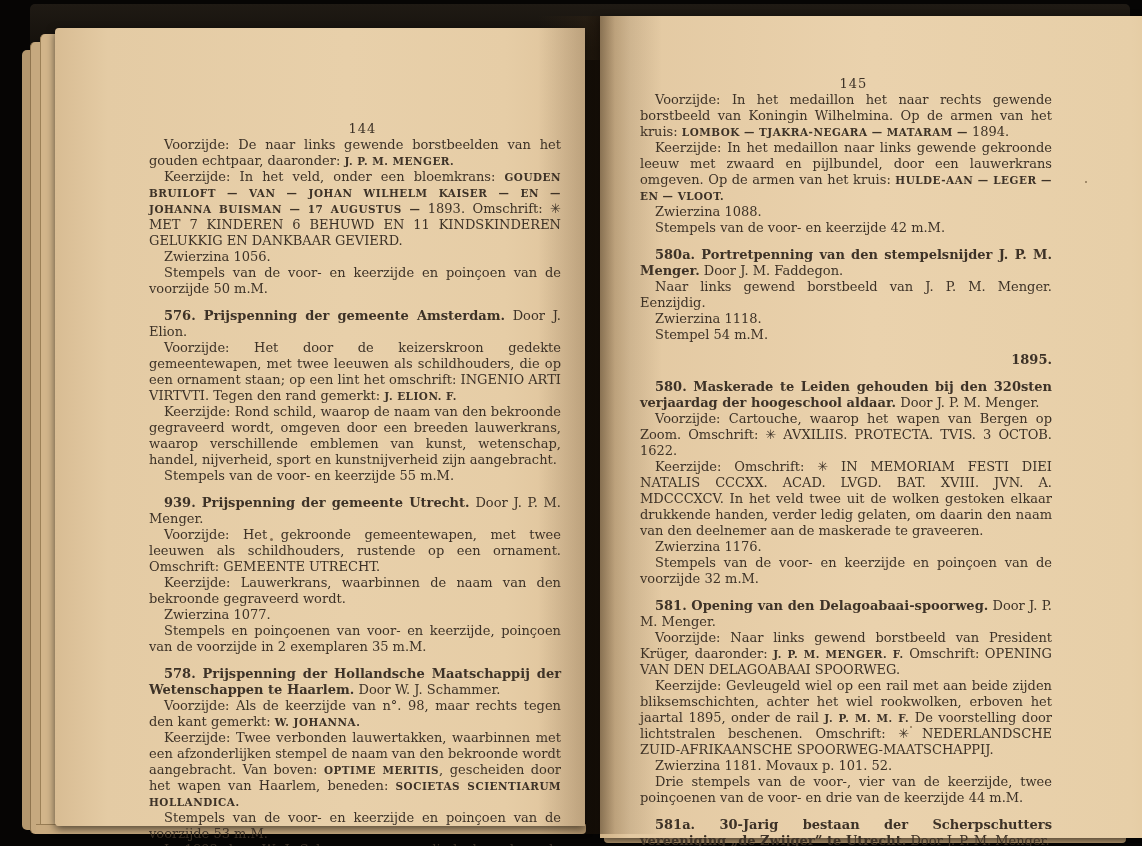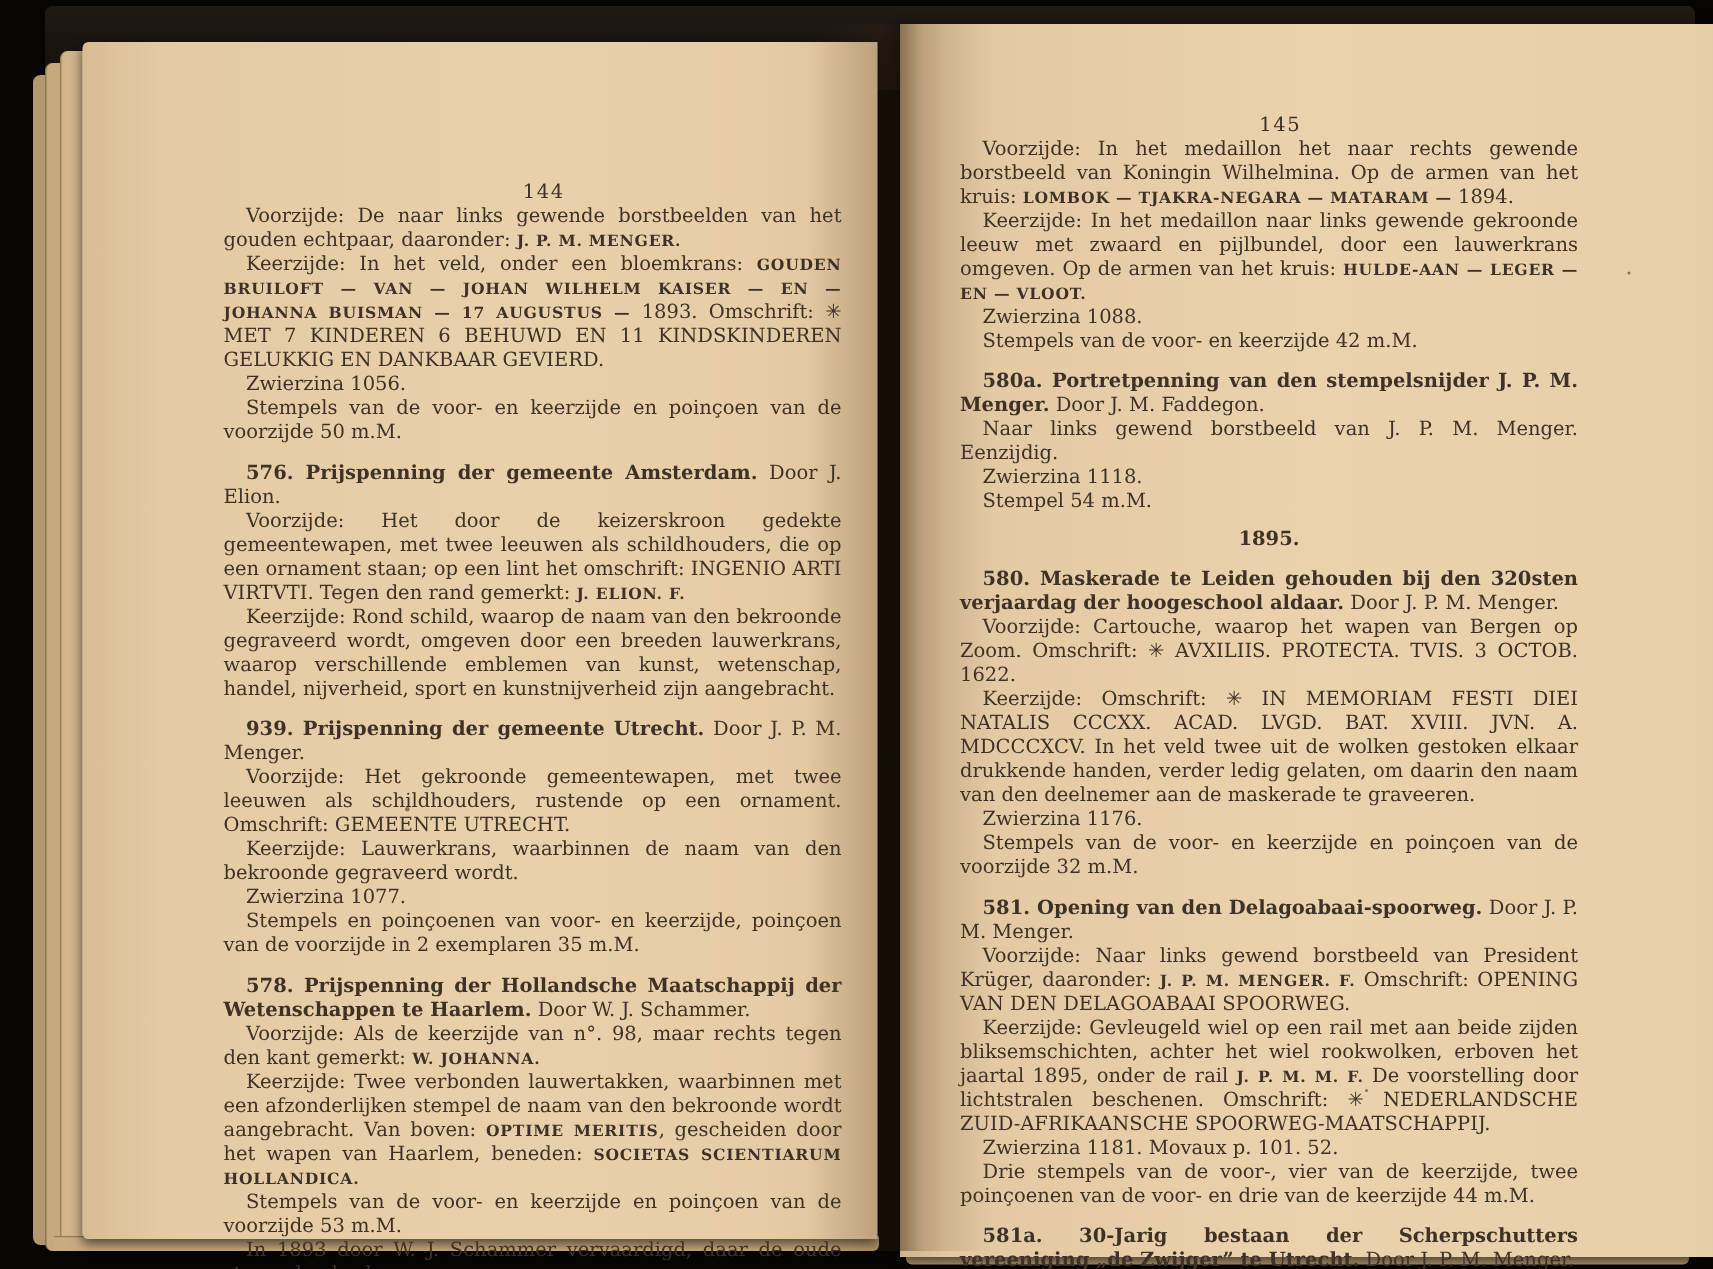--- a/index.html
+++ b/index.html
@@ -74,21 +74,21 @@
   .text-left  { left: 94px; top: 50px; width: 412px; margin-top: 43px; }
   .text-right { left: 40px; top: 60px; width: 412px; }
 
   .page-number {
     text-align: center; text-indent: 0;
     margin: 0 0 14px 0;
     letter-spacing: 1px;
   }
   .text-block p { margin: 0; text-indent: 15px; }
   .text-block p.year {
-    text-align: center; text-indent: 0;
+    text-align: right; text-indent: 0;
     font-weight: bold;
     margin: 9px 0 7px 0;
   }
   .text-block p.heading { margin-top: 11px; }
   .s-b { font-weight: bold; }
   .s-sc { font-size: 10.4px; letter-spacing: 0.05em; font-weight: bold; }
 </style>
 </head>
 <body>
 
@@ -106,20 +106,21 @@
     <div class="text-block text-left">
       <p class="page-number">144</p>
       <div>
           <p class="para"><span class="s-n">Voorzijde: De naar links gewende borstbeelden van het gouden echtpaar, daaronder: </span><span class="s-sc">J. P. M. MENGER.</span></p>
           <p class="para"><span class="s-n">Keerzijde: In het veld, onder een bloemkrans: </span><span class="s-sc">GOUDEN BRUILOFT — VAN — JOHAN WILHELM KAISER — EN — JOHANNA BUISMAN — 17 AUGUSTUS — </span><span class="s-n">1893. Omschrift: ✳ MET 7 KINDEREN 6 BEHUWD EN 11 KINDSKINDEREN GELUKKIG EN DANKBAAR GEVIERD.</span></p>
           <p class="para"><span class="s-n">Zwierzina 1056.</span></p>
           <p class="para"><span class="s-n">Stempels van de voor- en keerzijde en poinçoen van de voorzijde 50 m.M.</span></p>
           <p class="heading"><span class="s-b">576. Prijspenning der gemeente Amsterdam.</span><span class="s-n"> Door J. Elion.</span></p>
           <p class="para"><span class="s-n">Voorzijde: Het door de keizerskroon gedekte gemeentewapen, met twee leeuwen als schildhouders, die op een ornament staan; op een lint het omschrift: INGENIO ARTI VIRTVTI. Tegen den rand gemerkt: </span><span class="s-sc">J. ELION. F.</span></p>
           <p class="para"><span class="s-n">Keerzijde: Rond schild, waarop de naam van den bekroonde gegraveerd wordt, omgeven door een breeden lauwerkrans, waarop verschillende emblemen van kunst, wetenschap, handel, nijverheid, sport en kunstnijverheid zijn aangebracht.</span></p>
+          <p class="para"><span class="s-n">Stempels van de voor- en keerzijde 55 m.M.</span></p>
           <p class="heading"><span class="s-b">939. Prijspenning der gemeente Utrecht.</span><span class="s-n"> Door J. P. M. Menger.</span></p>
           <p class="para"><span class="s-n">Voorzijde: Het gekroonde gemeentewapen, met twee leeuwen als schildhouders, rustende op een ornament. Omschrift: GEMEENTE UTRECHT.</span></p>
           <p class="para"><span class="s-n">Keerzijde: Lauwerkrans, waarbinnen de naam van den bekroonde gegraveerd wordt.</span></p>
           <p class="para"><span class="s-n">Zwierzina 1077.</span></p>
           <p class="para"><span class="s-n">Stempels en poinçoenen van voor- en keerzijde, poinçoen van de voorzijde in 2 exemplaren 35 m.M.</span></p>
           <p class="heading"><span class="s-b">578. Prijspenning der Hollandsche Maatschappij der Wetenschappen te Haarlem.</span><span class="s-n"> Door W. J. Schammer.</span></p>
           <p class="para"><span class="s-n">Voorzijde: Als de keerzijde van n°. 98, maar rechts tegen den kant gemerkt: </span><span class="s-sc">W. JOHANNA.</span></p>
           <p class="para"><span class="s-n">Keerzijde: Twee verbonden lauwertakken, waarbinnen met een afzonderlijken stempel de naam van den bekroonde wordt aangebracht. Van boven: </span><span class="s-sc">OPTIME MERITIS</span><span class="s-n">, gescheiden door het wapen van Haarlem, beneden: </span><span class="s-sc">SOCIETAS SCIENTIARUM HOLLANDICA.</span></p>
           <p class="para"><span class="s-n">Stempels van de voor- en keerzijde en poinçoen van de voorzijde 53 m.M.</span></p>
           <p class="para"><span class="s-n">In 1893 door W. J. Schammer vervaardigd, daar de oude stempel gebroken was.</span></p>

